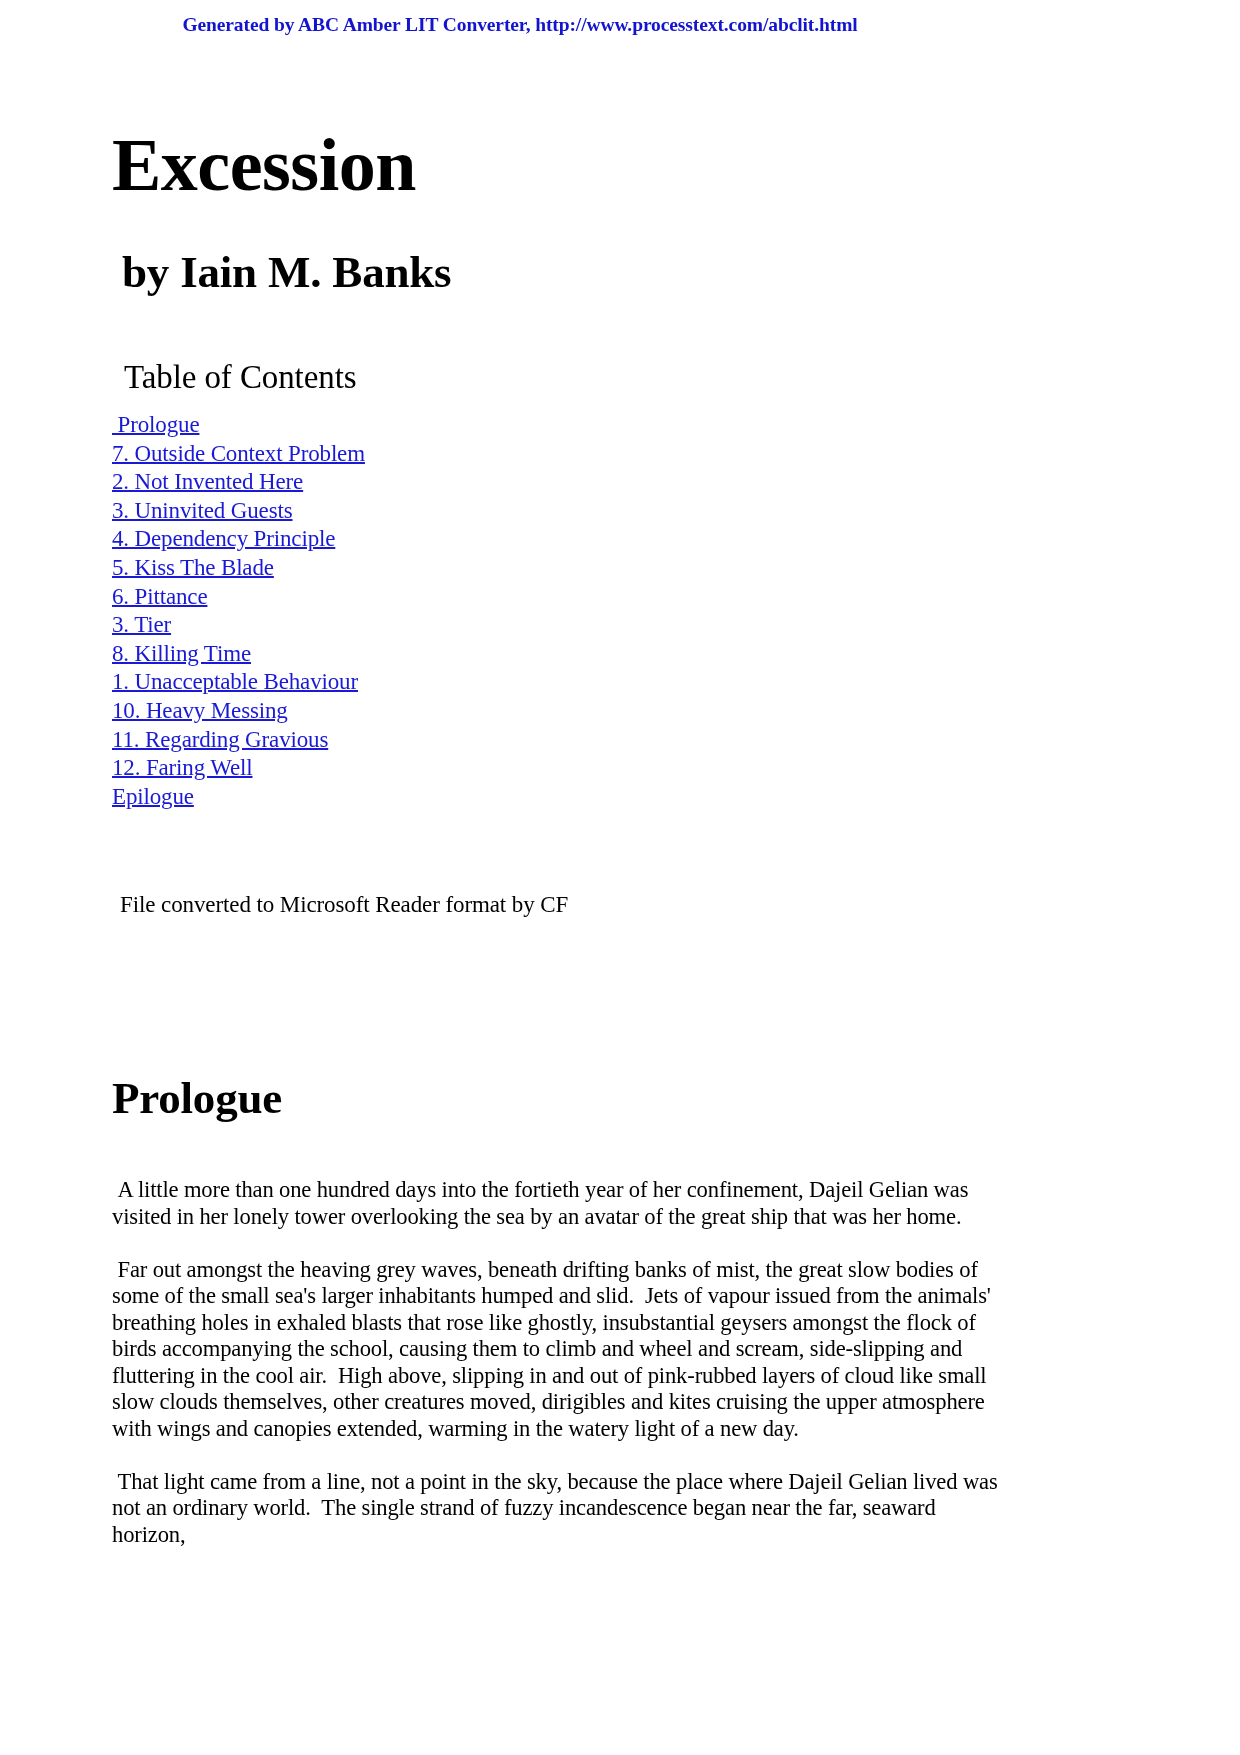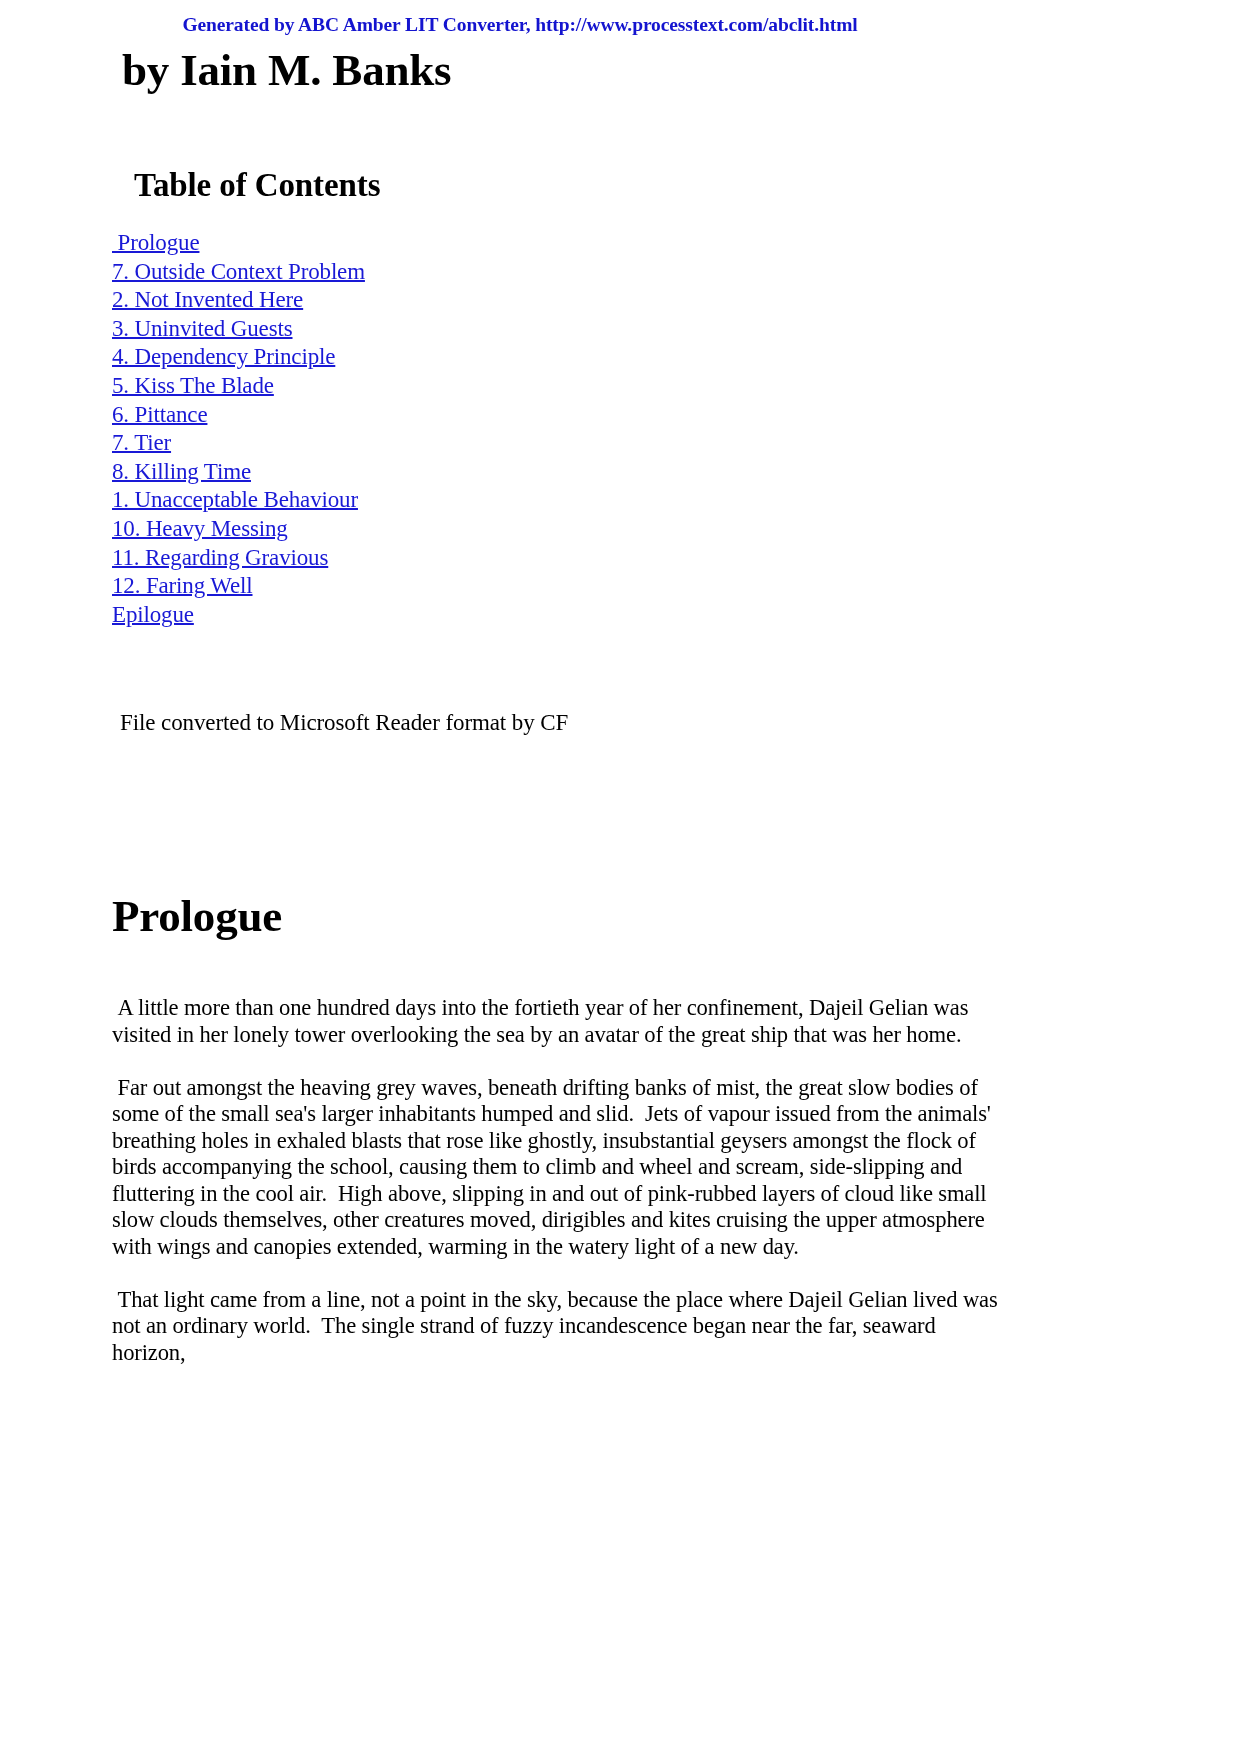--- a/index.html
+++ b/index.html
@@ -59,23 +59,23 @@
     font-weight: bold;
     line-height: 1;
     margin: 0;
     padding-top: 48px;
     padding-left: 10px;
     letter-spacing: -0.2px;
   }
 
   .toc-heading {
     font-size: 33px;
-    font-weight: bold;
+    font-weight: normal;
     line-height: 1;
-    margin: 14px;
+    margin: 4px;
     padding-top: 62px;
     padding-left: 8px;
     letter-spacing: -0.1px;
   }
 
   .toc-list {
     margin: 0;
     padding: 0;
     list-style: none;
     padding-top: 14px;
@@ -127,34 +127,35 @@
 </style>
 </head>
 <body>
 
 <div class="page">
 
   <div class="converter-banner">Generated by ABC Amber LIT Converter, http://www.processtext.com/abclit.html</div>
 
   <div class="content">
 
+    <h1 class="book-title">Excession</h1>
 
     <h2 class="book-author">by Iain M. Banks</h2>
 
     <h3 class="toc-heading"> Table of Contents</h3>
 
     <ul class="toc-list">
       <li><a class="toc-link" href="#"> Prologue</a></li>
       <li><a class="toc-link" href="#">7. Outside Context Problem</a></li>
       <li><a class="toc-link" href="#">2. Not Invented Here</a></li>
       <li><a class="toc-link" href="#">3. Uninvited Guests</a></li>
       <li><a class="toc-link" href="#">4. Dependency Principle</a></li>
       <li><a class="toc-link" href="#">5. Kiss The Blade</a></li>
       <li><a class="toc-link" href="#">6. Pittance</a></li>
-      <li><a class="toc-link" href="#">7. Tier</a></li>
+      <li><a class="toc-link" href="#">3. Tier</a></li>
       <li><a class="toc-link" href="#">8. Killing Time</a></li>
       <li><a class="toc-link" href="#">1. Unacceptable Behaviour</a></li>
       <li><a class="toc-link" href="#">10. Heavy Messing</a></li>
       <li><a class="toc-link" href="#">11. Regarding Gravious</a></li>
       <li><a class="toc-link" href="#">12. Faring Well</a></li>
       <li><a class="toc-link" href="#">Epilogue</a></li>
     </ul>
 
     <p class="converted-note">File converted to Microsoft Reader format by CF</p>
 

